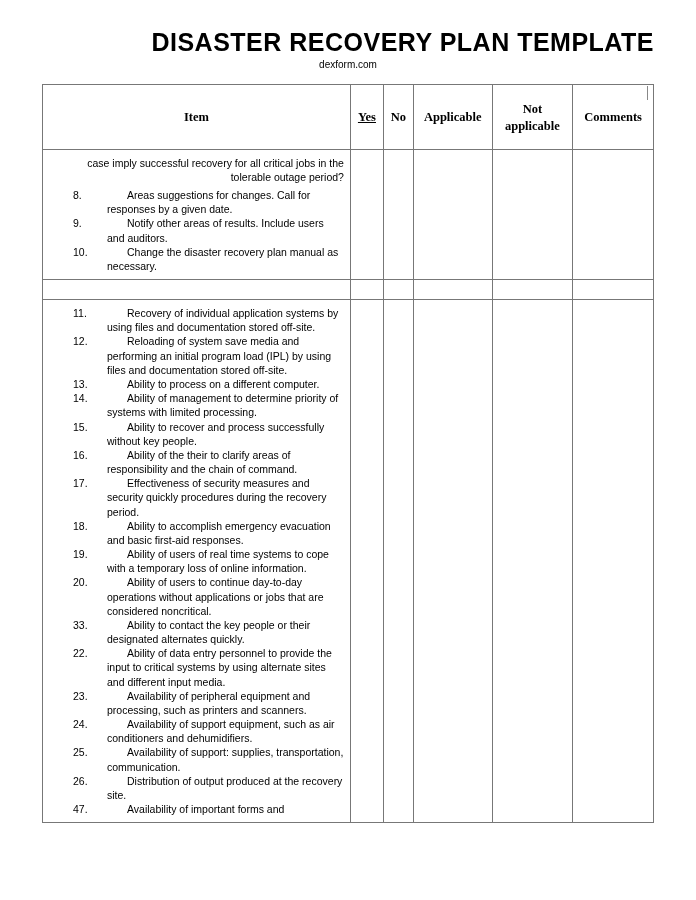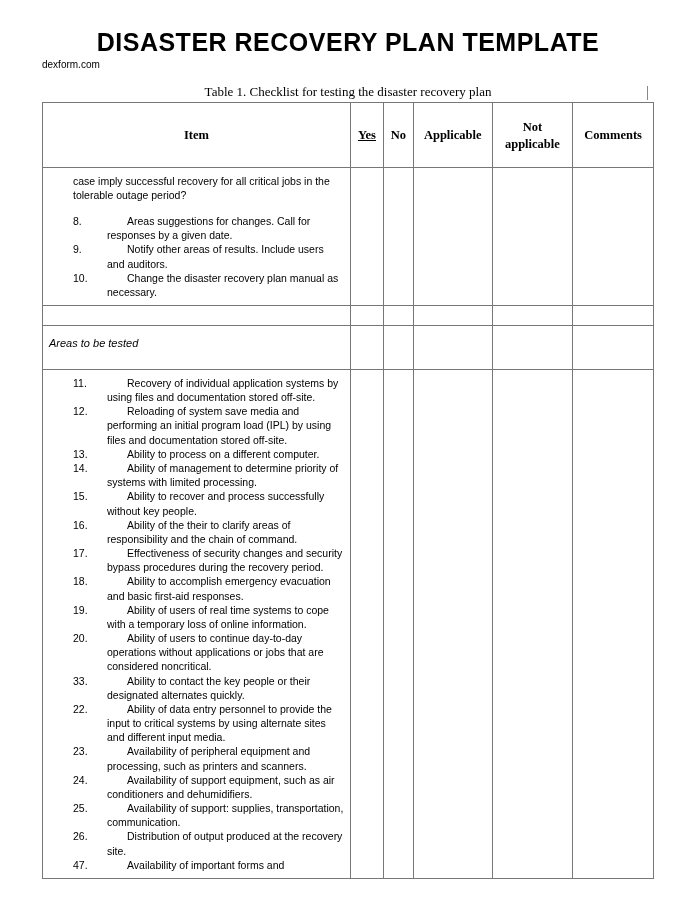--- a/index.html
+++ b/index.html
@@ -5,28 +5,28 @@
     * { box-sizing: border-box; margin: 0; padding: 0; }
     body {
       width: 696px;
       height: 900px;
       background: #fff;
       font-family: Arial, Helvetica, sans-serif;
       color: #000;
       padding: 28px 42px 0 42px;
     }
     .title {
-      text-align: center;
+      text-align: right;
       font-size: 25px;
       font-weight: 700;
       letter-spacing: 0.5px;
       margin-bottom: 2px;
     }
     .subtitle {
-      text-align: left;
+      text-align: center;
       font-size: 10px;
       margin-bottom: 14px;
     }
     .table-caption {
       text-align: center;
       font-size: 13px;
       font-family: "Times New Roman", Times, serif;
       margin-bottom: 2px;
       position: relative;
     }
@@ -73,32 +73,32 @@
     .item-num {
       width: 34px;
       flex-shrink: 0;
     }
     .item-text-wrap {
       flex: 1;
     }
     .item-first { text-indent: 20px; }
     .continuation {
       padding-left: 24px;
-      margin-bottom: 12px;
+      margin-bottom: 4px;
+      text-align: right;
     }
     .section-row td { padding: 10px 6px 18px; font-style: italic; font-size: 11px;}
     .gap-row td { height: 20px; }
   </style>
 </head>
 <body>
 
 <div class="title">DISASTER RECOVERY PLAN TEMPLATE</div>
 <div class="subtitle">dexform.com</div>
 <div class="table-caption">
-  <span>Table 1. Checklist for testing the disaster recovery plan</span>
   <span class="tick"></span>
 </div>
 
 <table>
   <thead>
     <tr>
       <th class="col-item">Item</th>
       <th class="col-yes">Yes</th>
       <th class="col-no">No</th>
       <th class="col-app">Applicable</th>
@@ -130,28 +130,20 @@
       <td></td>
     </tr>
     <tr class="gap-row">
       <td></td>
       <td></td>
       <td></td>
       <td></td>
       <td></td>
       <td></td>
     </tr>
-    <tr class="section-row">
-      <td>Areas to be tested</td>
-      <td></td>
-      <td></td>
-      <td></td>
-      <td></td>
-      <td></td>
-    </tr>
     <tr>
       <td class="items-cell" id="block2-cell">
           <div class="item-row">
             <div class="item-num">11.</div>
             <div class="item-text-wrap item-first">Recovery of individual application systems by using files and documentation stored off-site.</div>
           </div>
           <div class="item-row">
             <div class="item-num">12.</div>
             <div class="item-text-wrap item-first">Reloading of system save media and performing an initial program load (IPL) by using files and documentation stored off-site.</div>
           </div>
@@ -166,21 +158,21 @@
           <div class="item-row">
             <div class="item-num">15.</div>
             <div class="item-text-wrap item-first">Ability to recover and process successfully without key people.</div>
           </div>
           <div class="item-row">
             <div class="item-num">16.</div>
             <div class="item-text-wrap item-first">Ability of the their to clarify areas of responsibility and the chain of command.</div>
           </div>
           <div class="item-row">
             <div class="item-num">17.</div>
-            <div class="item-text-wrap item-first">Effectiveness of security changes and security bypass procedures during the recovery period.</div>
+            <div class="item-text-wrap item-first">Effectiveness of security measures and security quickly procedures during the recovery period.</div>
           </div>
           <div class="item-row">
             <div class="item-num">18.</div>
             <div class="item-text-wrap item-first">Ability to accomplish emergency evacuation and basic first-aid responses.</div>
           </div>
           <div class="item-row">
             <div class="item-num">19.</div>
             <div class="item-text-wrap item-first">Ability of users of real time systems to cope with a temporary loss of online information.</div>
           </div>
           <div class="item-row">

